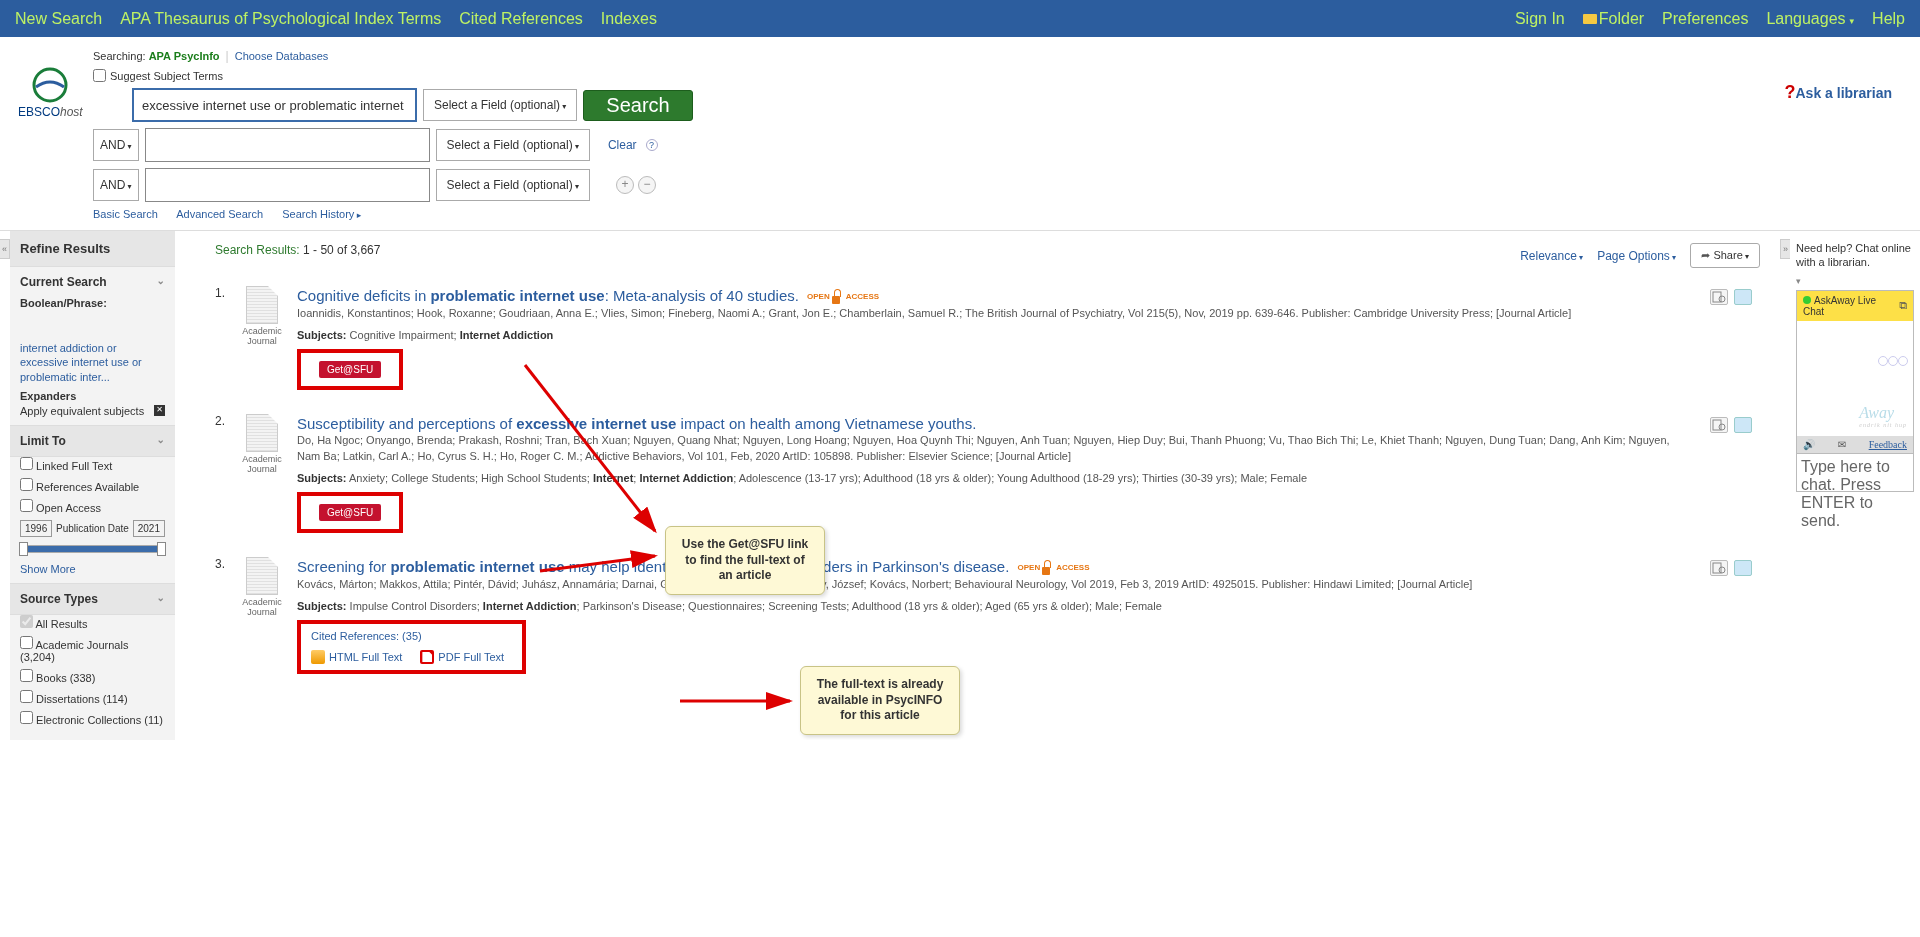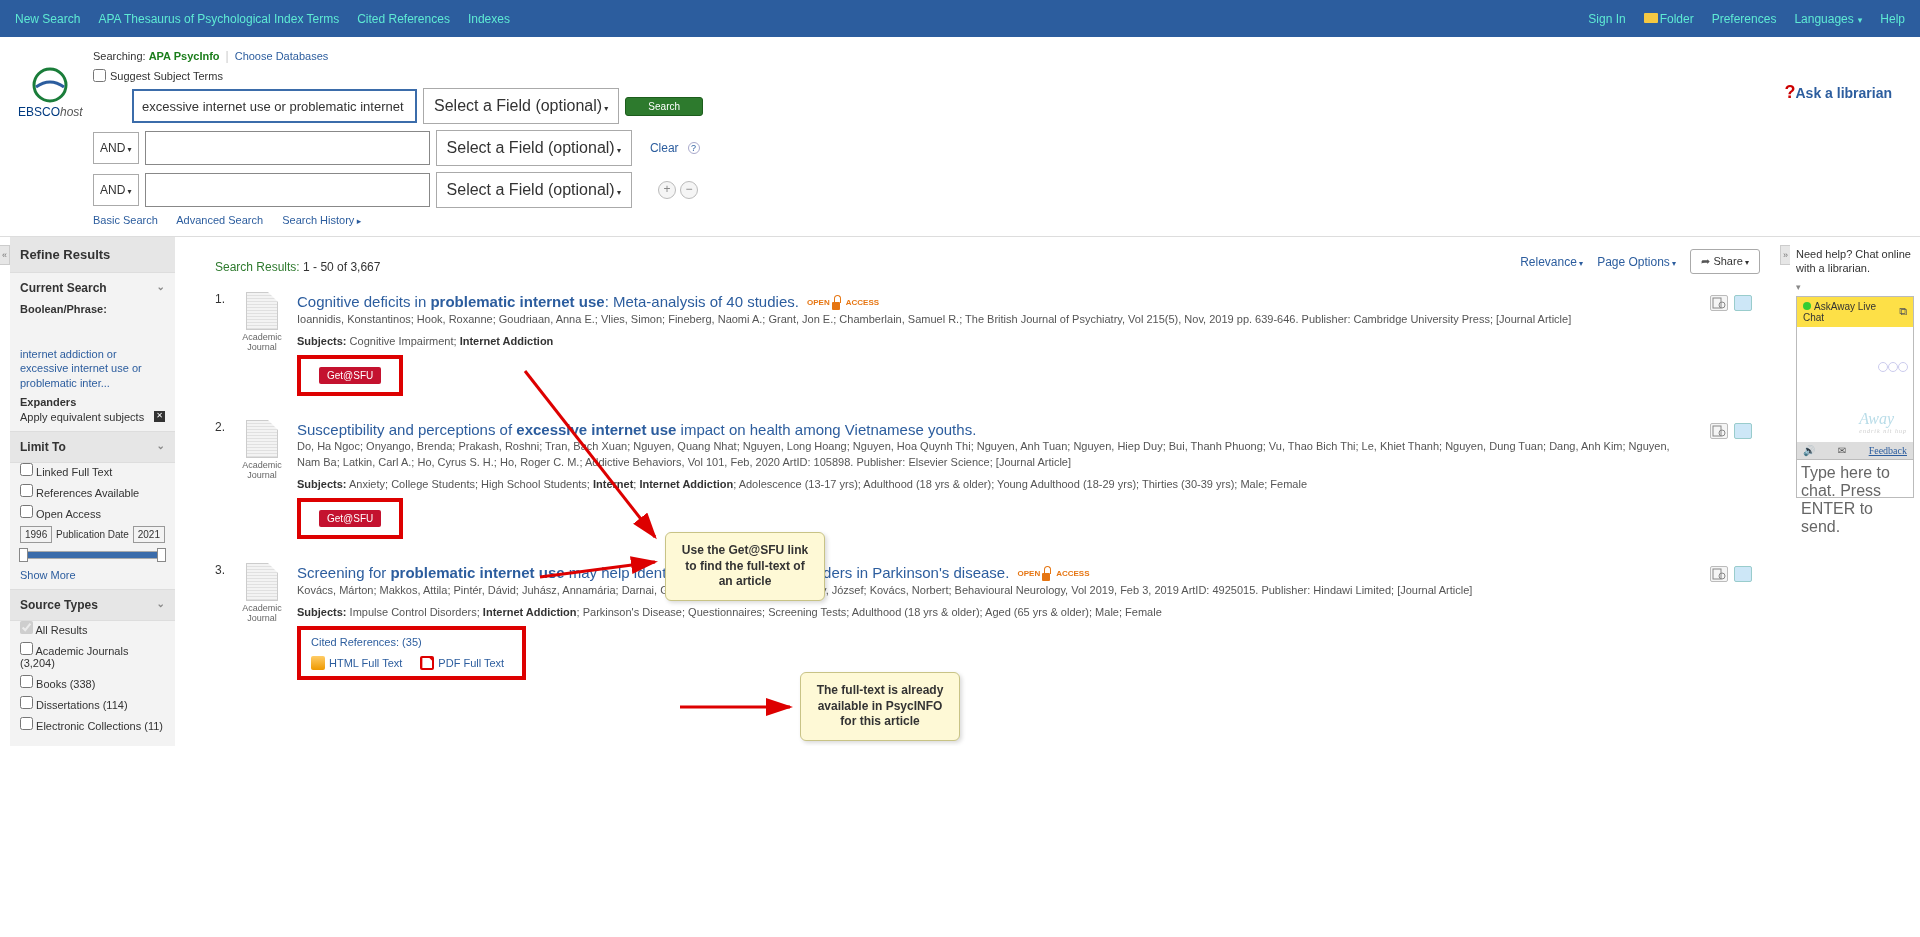--- a/index.html
+++ b/index.html
@@ -2,21 +2,21 @@
 <html><head>
 <meta charset="utf-8">
 <style>
 * { box-sizing: border-box; margin: 0; padding: 0; }
 body { font-family: Arial, Helvetica, sans-serif; font-size: 12px; color: #333; background: #fff; }
 a { color: #2c5d9e; text-decoration: none; cursor: pointer; }
 
 
 .topbar { background: #2c5d9e; color: #fff; height: 37px; display: flex; justify-content: space-between; align-items: center; padding: 0 15px; }
 .topbar .nav-left, .topbar .nav-right { display: flex; gap: 18px; align-items: center; }
-.topbar a { color: #5eead4; font-size: 12px; }
+.topbar a { color: #bef264; font-size: 16px; }
 .topbar .folder-icon { width: 14px; height: 10px; background: #f5c842; display: inline-block; margin-right: 2px; border-radius: 1px; }
 .topbar .dropdown::after { content: "▾"; margin-left: 4px; font-size: 9px; }
 
 
 .search-area { background: #fff; padding: 12px 18px 10px; position: relative; }
 .logo-area { position: absolute; left: 18px; top: 30px; text-align: center; }
 .logo-circle { width: 36px; height: 36px; margin: 0 auto 2px; position: relative; }
 .logo-circle svg { width: 36px; height: 36px; }
 .logo-text { font-size: 12px; color: #003a80; }
 .logo-text .host { font-style: italic; color: #555; }
@@ -25,23 +25,23 @@
 .srow { margin-bottom: 6px; display: flex; align-items: center; gap: 6px; }
 .searching-label { font-size: 11px; color: #333; }
 .searching-label .db { color: #1a7d1a; font-weight: bold; }
 .choose-db { color: #2c5d9e; font-size: 11px; }
 .suggest-row { font-size: 11px; display: flex; align-items: center; gap: 4px; margin-bottom: 6px; }
 
 .bool-select { border: 1px solid #aaa; background: #fff; padding: 8px 6px; font-size: 12px; cursor: pointer; }
 .bool-select::after { content: " ▾"; font-size: 8px; }
 .search-input { width: 285px; height: 34px; border: 1px solid #888; padding: 4px 8px; font-size: 13px; }
 .search-input.first { border: 2px solid #3b6caa; color: #333; }
-.field-select { border: 1px solid #aaa; background: #fff; padding: 8px 10px; font-size: 16px; cursor: pointer; }
+.field-select { border: 1px solid #aaa; background: #fff; padding: 8px 10px; font-size: 12px; cursor: pointer; }
 .field-select::after { content: " ▾"; font-size: 8px; }
-.search-btn { background: #2d7a2d; color: #fff; border: 1px solid #1d5d1d; padding: 3px 22px; font-size: 10px; border-radius: 3px; cursor: pointer; }
+.search-btn { background: #2d7a2d; color: #fff; border: 1px solid #1d5d1d; padding: 3px 22px; font-size: 20px; border-radius: 3px; cursor: pointer; }
 .clear-link { color: #2c5d9e; font-size: 12px; margin-left: 12px; }
 .help-icon { display: inline-block; border: 1px solid #aac; border-radius: 50%; width: 12px; height: 12px; font-size: 9px; color: #2c5d9e; text-align: center; line-height: 11px; margin-left: 3px; }
 .plusminus { display: flex; gap: 4px; margin-left: 20px; }
 .pm { width: 18px; height: 18px; border: 1px solid #bbb; border-radius: 50%; text-align: center; line-height: 15px; color: #888; cursor: pointer; background: #f5f5f5; font-size: 12px; }
 
 .search-modes { margin-left: 75px; font-size: 11px; margin-top: 6px; }
 .search-modes a { margin-right: 16px; }
 .hist::after { content: " ▸"; font-size: 9px; }
 
 .ask-lib { position: absolute; right: 28px; top: 45px; color: #2c5d9e; font-size: 14px; font-weight: bold; }
@@ -66,21 +66,21 @@
 .limit-list label { display: block; margin-bottom: 6px; font-size: 11px; }
 .date-row { display: flex; justify-content: space-between; align-items: center; margin-top: 6px; }
 .date-box { border: 1px solid #999; padding: 2px 4px; font-size: 10px; }
 .date-lbl { font-size: 10px; text-align: center; line-height: 1.1; }
 .slider { height: 8px; background: #ddd; border: 1px solid #aaa; margin-top: 8px; position: relative; }
 .slider-fill { position: absolute; left: 0; right: 0; top: 0; height: 100%; background: #3b6caa; }
 .slider-h { position: absolute; width: 9px; height: 14px; background: #fff; border: 1px solid #888; top: -4px; }
 .showmore { color: #2c5d9e; font-size: 11px; margin-top: 10px; display: block; }
 
 .results { flex: 1; padding: 12px 20px 20px 40px; position: relative; }
-.results-head { display: flex; justify-content: space-between; align-items: flex-end; margin-bottom: 18px; }
+.results-head { display: flex; justify-content: space-between; align-items: flex-start; margin-bottom: 18px; }
 .sr-label { color: #2e7a2e; font-size: 12px; }
 .head-right { display: flex; align-items: center; gap: 14px; font-size: 12px; }
 .head-right .drop::after { content: " ▾"; font-size: 8px; }
 .share-btn { border: 1px solid #aaa; padding: 5px 10px; border-radius: 3px; font-size: 11px; cursor: pointer; }
 .share-icon::before { content: "➦ "; color: #555; }
 
 .result { display: flex; margin-bottom: 24px; padding-right: 70px; position: relative; }
 .rnum { width: 22px; font-size: 12px; color: #333; }
 .rthumb { width: 50px; text-align: center; font-size: 9px; color: #666; }
 .rthumb .doc-ico { width: 32px; height: 38px; margin: 0 auto 2px; border: 1px solid #ccc; background: repeating-linear-gradient(#f3f3f3, #f3f3f3 2px, #e0e0e0 2px, #e0e0e0 3px); position: relative; }

